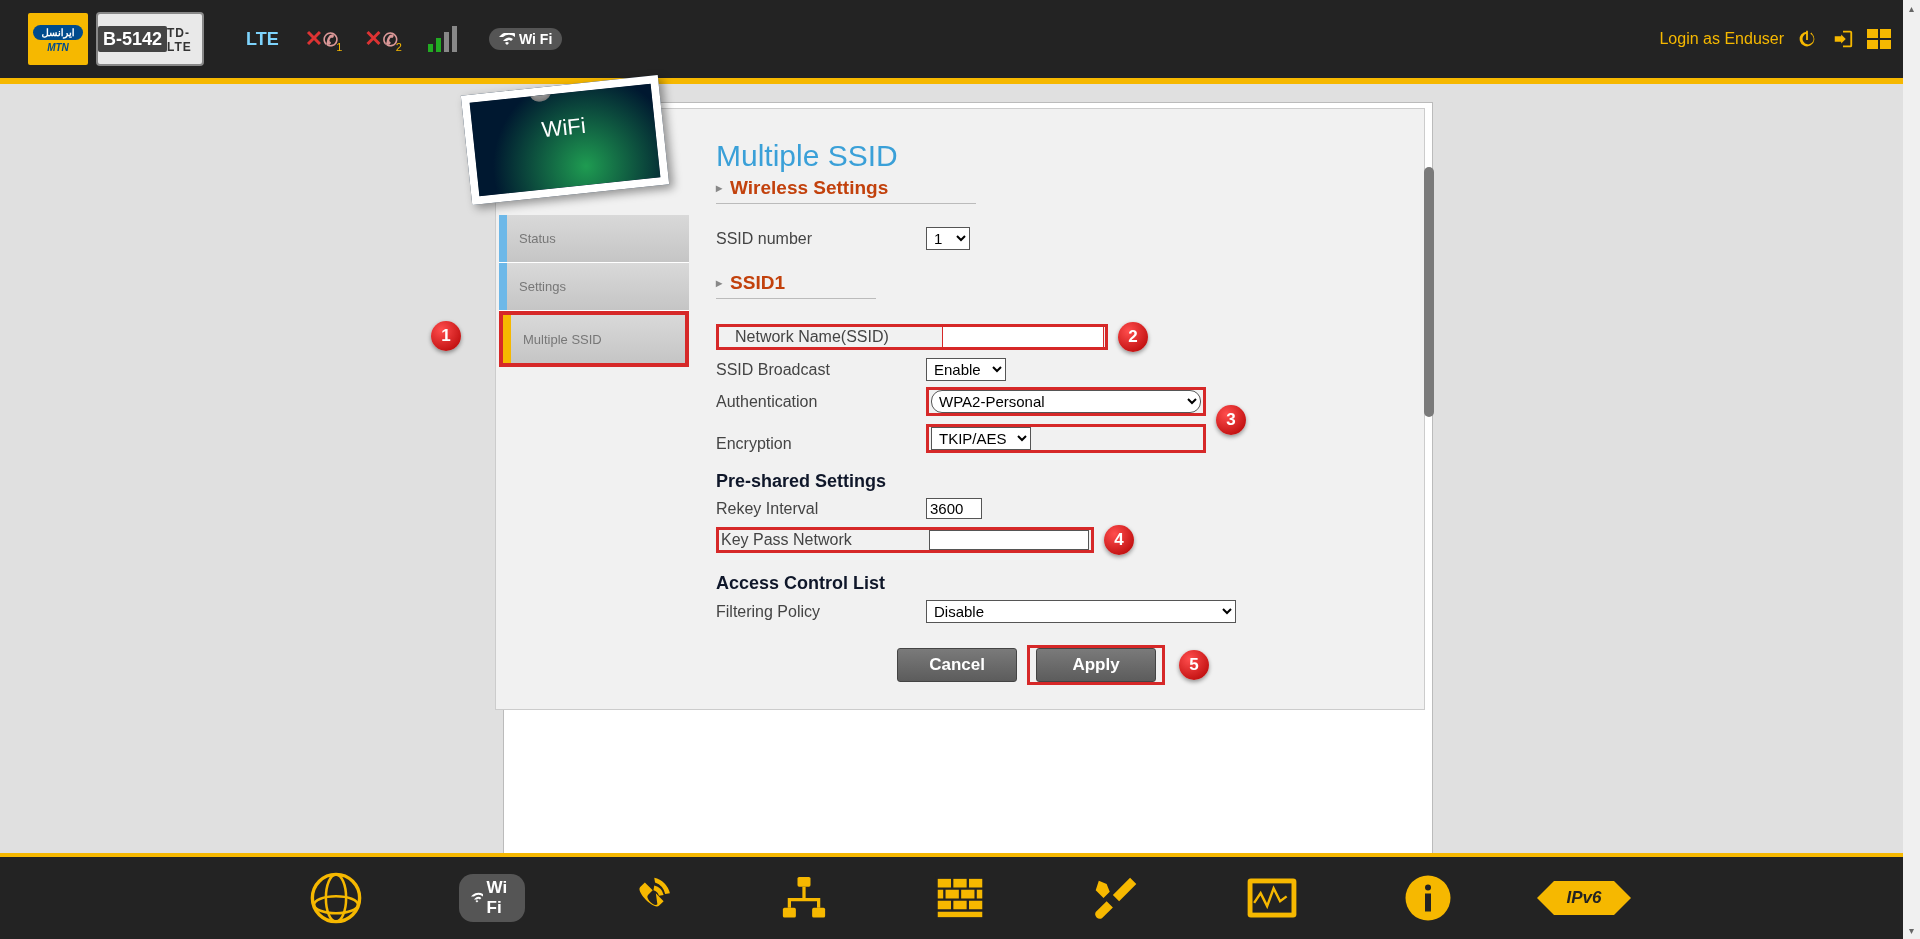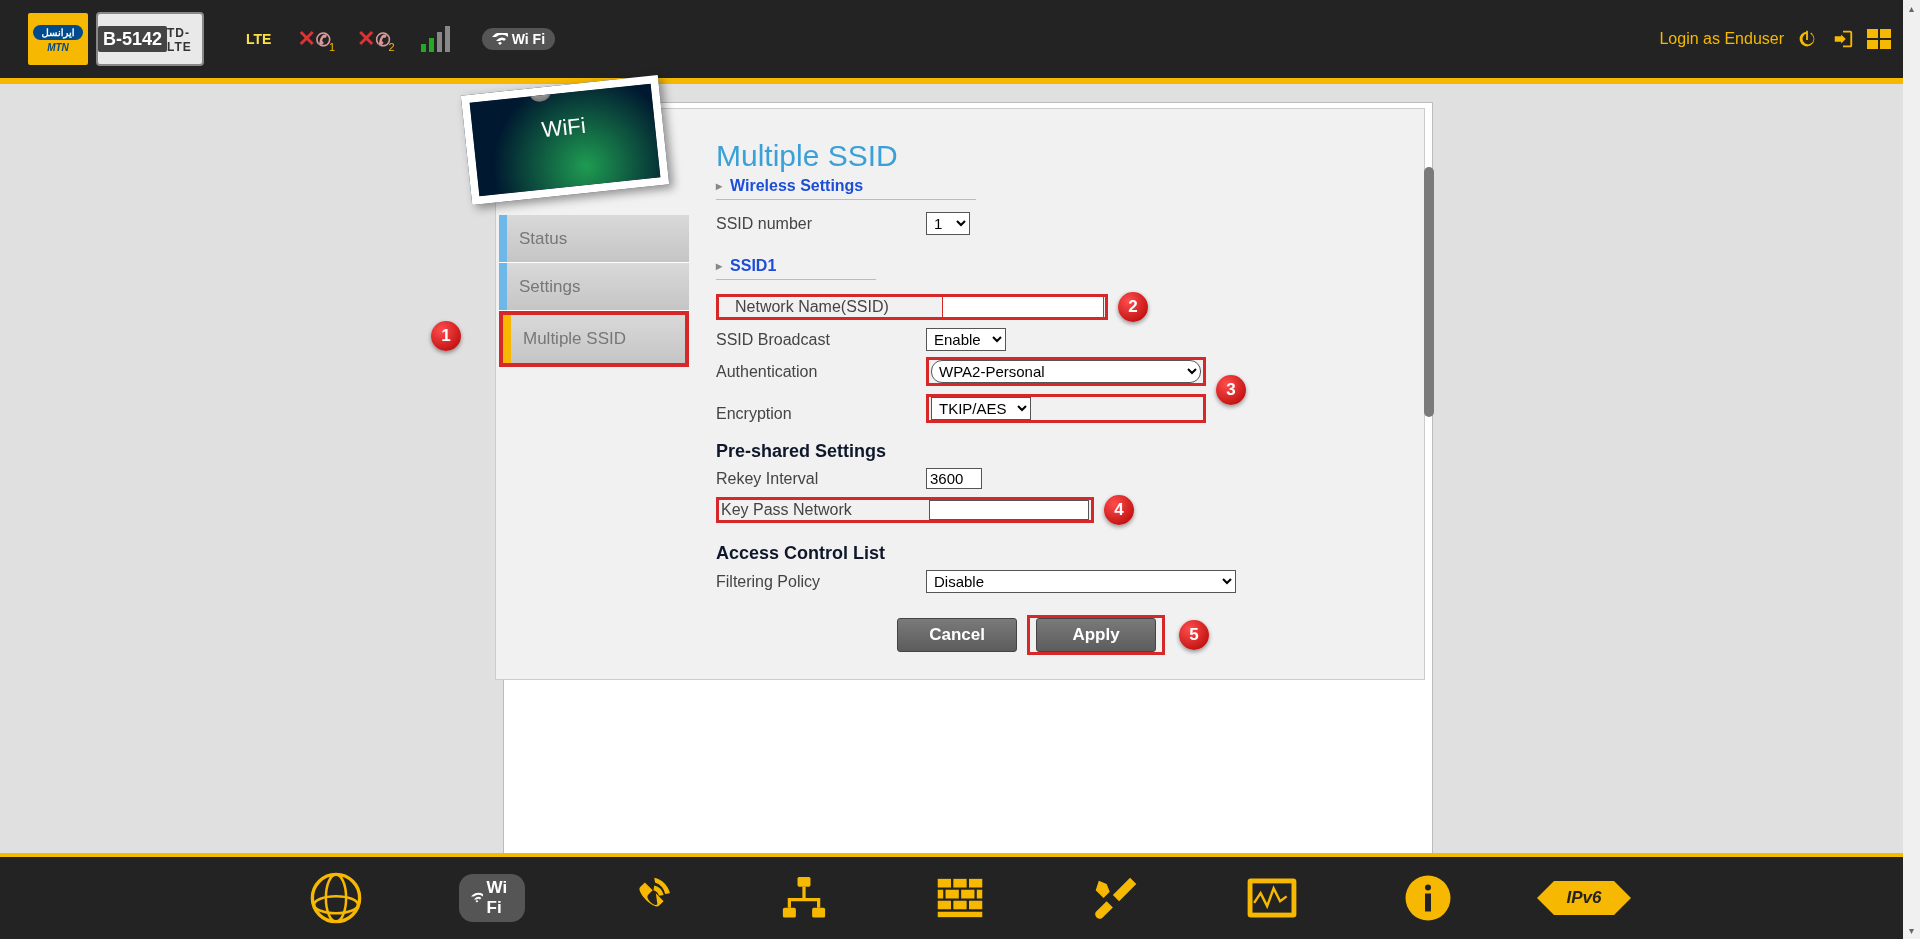--- a/index.html
+++ b/index.html
@@ -65,21 +65,21 @@
     font-weight: bold;
     font-size: 18px;
     width: 94px;
     height: 26px;
     text-align: center;
     line-height: 26px;
     border-radius: 2px;
   }
   .logo-model-bot { font-size: 12px; font-weight: bold; color: #333; margin-top: 2px; letter-spacing: 1px; }
   .header-ind { margin: 0 10px; display: inline-flex; align-items: center; }
-  .lte-label { color: #fde047; font-weight: bold; font-size: 14px; margin: 2px 16px; }
+  .lte-label { color: #7dd3fc; font-weight: bold; font-size: 18px; margin: 2px 16px; }
   .phone-x { color: #d33; font-size: 22px; position: relative; font-weight: bold; }
   .phone-sub { font-size: 11px; color: #f6b800; position: relative; top: 8px; left: -2px; }
   .sigbars { display: inline-flex; align-items: flex-end; gap: 3px; margin: 0 14px; }
   .sigbar { width: 5px; background: #2a2; }
   .sigbar.b1 { height: 8px; }
   .sigbar.b2 { height: 14px; }
   .sigbar.b3 { height: 20px; background: #888; }
   .sigbar.b4 { height: 26px; background: #888; }
   .wifi-pill {
     background: #555; border-radius: 14px; padding: 3px 10px;
@@ -127,30 +127,30 @@
     background: linear-gradient(#ccc,#888); border-radius: 10px;
     box-shadow: inset 0 0 4px #666;
   }
   .side-nav {
     position: absolute; left: 3px; top: 106px; width: 190px;
   }
   .nav-item {
     display: flex; align-items: center; height: 48px;
     background: linear-gradient(#d9d9d9,#c5c5c5);
     border-bottom: 1px solid #fff;
-    color: #777; font-size: 17px; cursor: pointer;
+    color: #777; font-size: 13px; cursor: pointer;
   }
   .nav-stripe { width: 8px; height: 100%; margin-right: 12px; }
   .nav-item.inactive .nav-stripe { background: #6db8e8; }
   .nav-item.active .nav-stripe { background: #f6b800; }
   .nav-item.active { border: 4px solid #d62828; box-sizing: content-box; }
   .main-title { color: #3aa0d8; font-size: 30px; font-weight: 500; margin-bottom: 4px; }
   .sub-title {
-    color: #1d4ed8; font-size: 16px; font-weight: bold;
-    border-bottom: 1px solid #bbb; padding-bottom: 4px; margin-bottom: 12px;
+    color: #c2410c; font-size: 19px; font-weight: bold;
+    border-bottom: 1px solid #bbb; padding-bottom: 4px; margin-bottom: 23px;
     display: flex; align-items: center; gap: 8px; width: 260px;
   }
   .sub-title::before { content: "▸"; color: #888; font-size: 12px; }
   .form-row { display: flex; align-items: center; margin: 6px 0; }
   .form-label { width: 210px; color: #444; font-size: 16px; }
   .form-ctrl select, .form-ctrl input[type=text] {
     font-size: 15px; padding: 1px 3px; font-family: inherit;
     border: 1px solid #555; background: #fff;
   }
   .section-hdr { font-weight: bold; font-size: 18px; color: #0f172a; margin: 18px 0 6px 0; }

